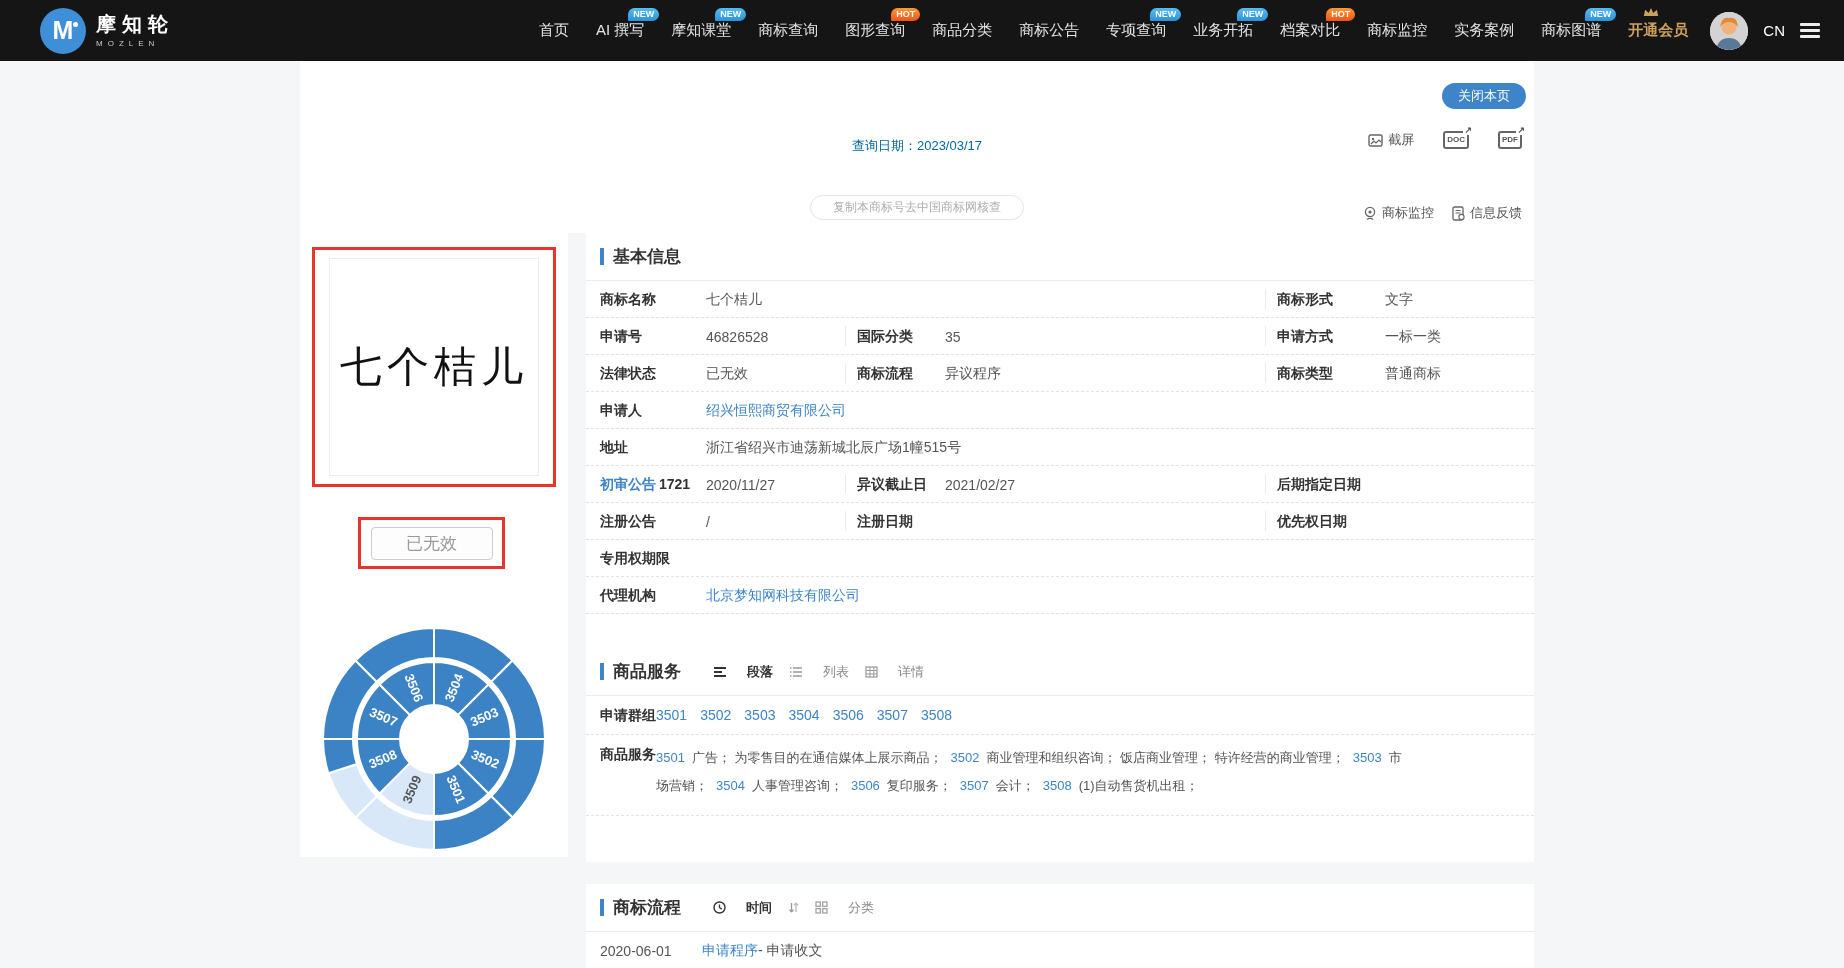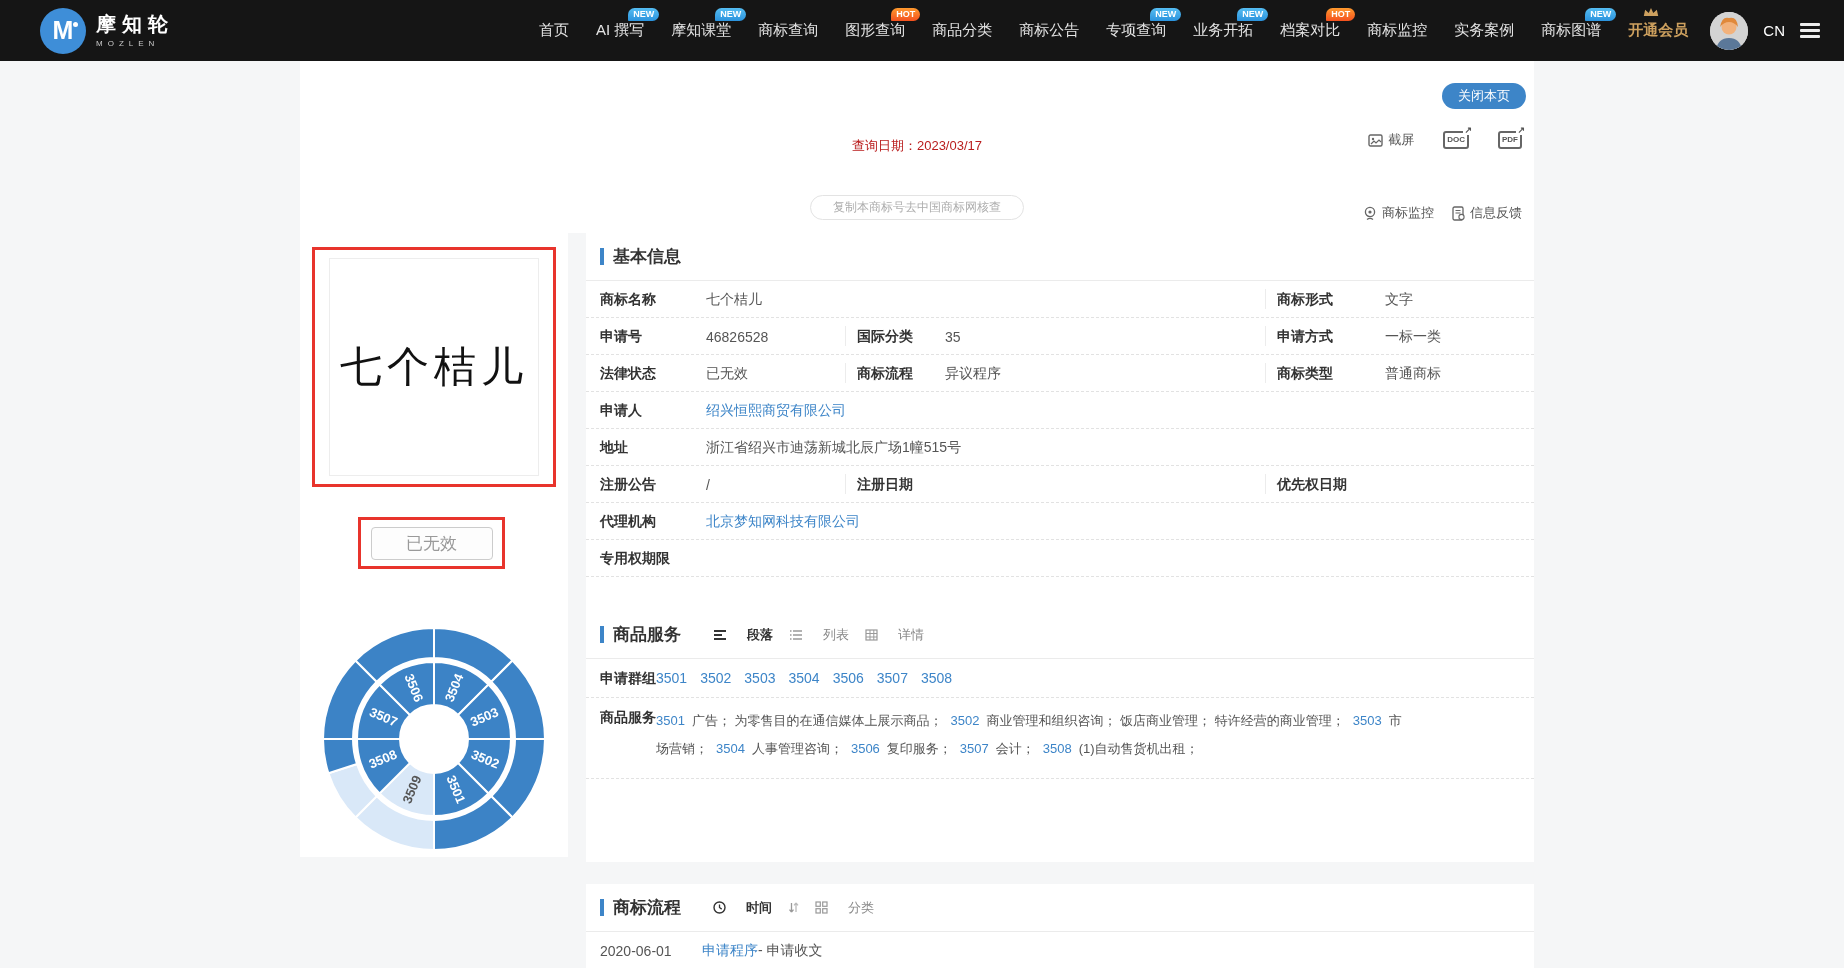--- a/index.html
+++ b/index.html
@@ -37,21 +37,21 @@
   .topband   { position:absolute; left:300px; top:61px;  width:1234px; height:172px; background:#fff; }
   .leftpanel { position:absolute; left:300px; top:233px; width:268px;  height:624px; background:#fff; }
   .rightpanel{ position:absolute; left:586px; top:233px; width:948px;  height:629px; background:#fff; overflow:hidden; }
   .flowcard  { position:absolute; left:586px; top:884px; width:948px;  height:120px; background:#fff; }
 
   
   .close-pill { position:absolute; right:8px; top:22px; background:#3d85c8; color:#fff; font-size:13px;
                 height:26px; line-height:26px; padding:0 16px; border-radius:14px; border:none; cursor:pointer; }
   .page-title { position:absolute; top:42px; left:0; width:100%; text-align:center;
                 font-size:21px; font-weight:bold; color:#333; margin:0; }
-  .query-date { position:absolute; top:76px; width:100%; text-align:center; font-size:13px; color:#b91c1c; }
+  .query-date { position:absolute; top:76px; width:100%; text-align:center; font-size:13px; color:#0369a1; }
   .copy-pill  { position:absolute; top:102px; left:50%; transform:translateX(-50%); height:25px; line-height:23px;
                 padding:0 22px; border:1px solid #e3e3e3; border-radius:13px; background:#fff;
                 color:#adadad; font-size:12px; cursor:pointer; white-space:nowrap;margin-top:32px; }
   .export-row { position:absolute; right:12px; top:70px; display:flex; align-items:flex-start; gap:29px;
                 color:#555; font-size:13px; }
   .tools-row  { position:absolute; right:12px; top:143px; display:flex; align-items:center; gap:18px;
                 color:#555; font-size:13px; }
   .icon-item  { display:flex; align-items:center; gap:5px; cursor:pointer; }
   .docic { position:relative; border:2px solid #666; border-radius:3px; font-size:8px; font-weight:bold;
            color:#555; padding:3px 2px; line-height:1; cursor:pointer; }
@@ -290,44 +290,60 @@
           </div>
         </div>
         <div class="info-row">
           <div class="cell c0">
             <span class="lab">地址</span>
             <span class="val">浙江省绍兴市迪荡新城北辰广场1幢515号</span>
           </div>
         </div>
         <div class="info-row">
           <div class="cell c0">
+            <span class="lab"><span class="link">初审公告</span><b>1721</b></span>
+            <span class="val">2020/11/27</span>
+          </div>
+          <div class="cell c1">
+            <span class="lab">异议截止日</span>
+            <span class="val">2021/02/27</span>
+          </div>
+          <i class="vdiv" style="left: 259px;"></i>
+          <div class="cell c2">
+            <span class="lab">后期指定日期</span>
+            <span class="val"></span>
+          </div>
+          <i class="vdiv" style="left: 679px;"></i>
+        </div>
+        <div class="info-row">
+          <div class="cell c0">
             <span class="lab">注册公告</span>
             <span class="val">/</span>
           </div>
           <div class="cell c1">
             <span class="lab">注册日期</span>
             <span class="val"></span>
           </div>
           <i class="vdiv" style="left: 259px;"></i>
           <div class="cell c2">
             <span class="lab">优先权日期</span>
             <span class="val"></span>
           </div>
           <i class="vdiv" style="left: 679px;"></i>
         </div>
         <div class="info-row">
           <div class="cell c0">
+            <span class="lab">专用权期限</span>
+            <span class="val"></span>
+          </div>
+        </div>
+        <div class="info-row">
+          <div class="cell c0">
             <span class="lab">代理机构</span>
             <span class="val link">北京梦知网科技有限公司</span>
-          </div>
-        </div>
-        <div class="info-row">
-          <div class="cell c0">
-            <span class="lab">专用权期限</span>
-            <span class="val"></span>
           </div>
         </div>
       </div>
 
     <div class="sec-head goods-head">
       <span class="sec-title">商品服务</span>
       <div class="views">
         <span class="view active">
           <svg width="14" height="12" viewBox="0 0 14 12">
             <path d="M1 2 h12 M1 6 h8 M1 10 h12" stroke="#333" stroke-width="1.8"></path>

